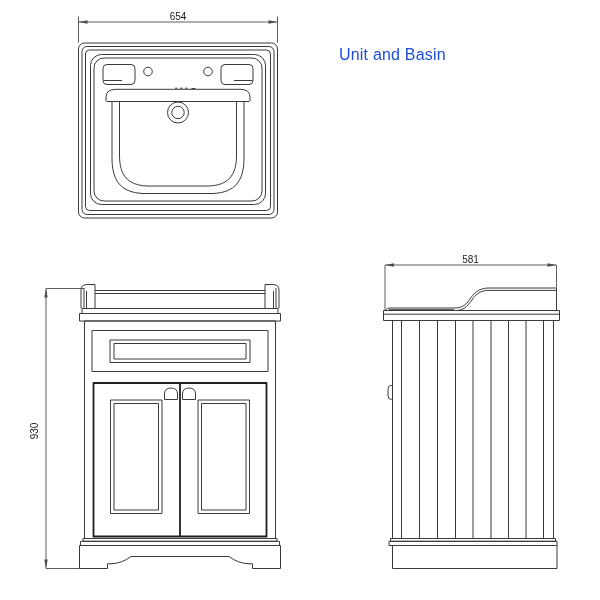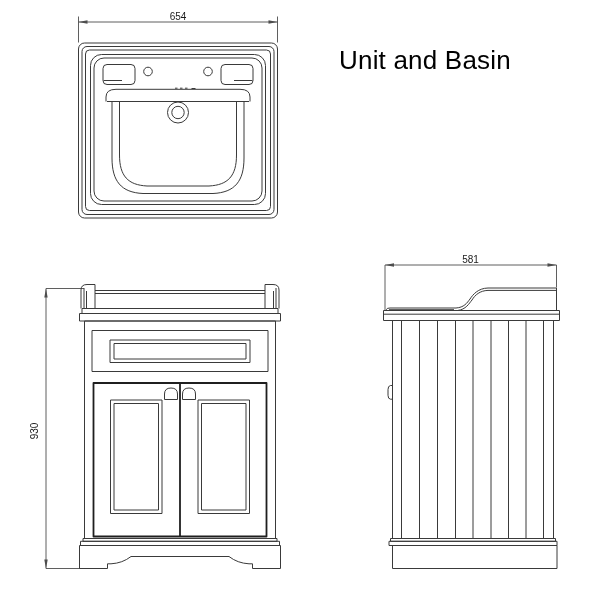--- a/index.html
+++ b/index.html
@@ -12,23 +12,23 @@
     position: relative;
     width: 600px;
     height: 600px;
     background: #ffffff;
     overflow: hidden;
   }
   .drawing-title {
     position: absolute;
     left: 339px;
     top: 45px;
-    font-size: 26px;
+    font-size: 16px;
     line-height: 1.2;
-    color: #000000;
+    color: #1d4ed8;
     letter-spacing: 0.2px;
     white-space: nowrap;
   }
   svg.sheet {
     position: absolute;
     left: 0;
     top: 0;
   }
   svg.sheet path, svg.sheet rect, svg.sheet circle, svg.sheet line {
     fill: none;

